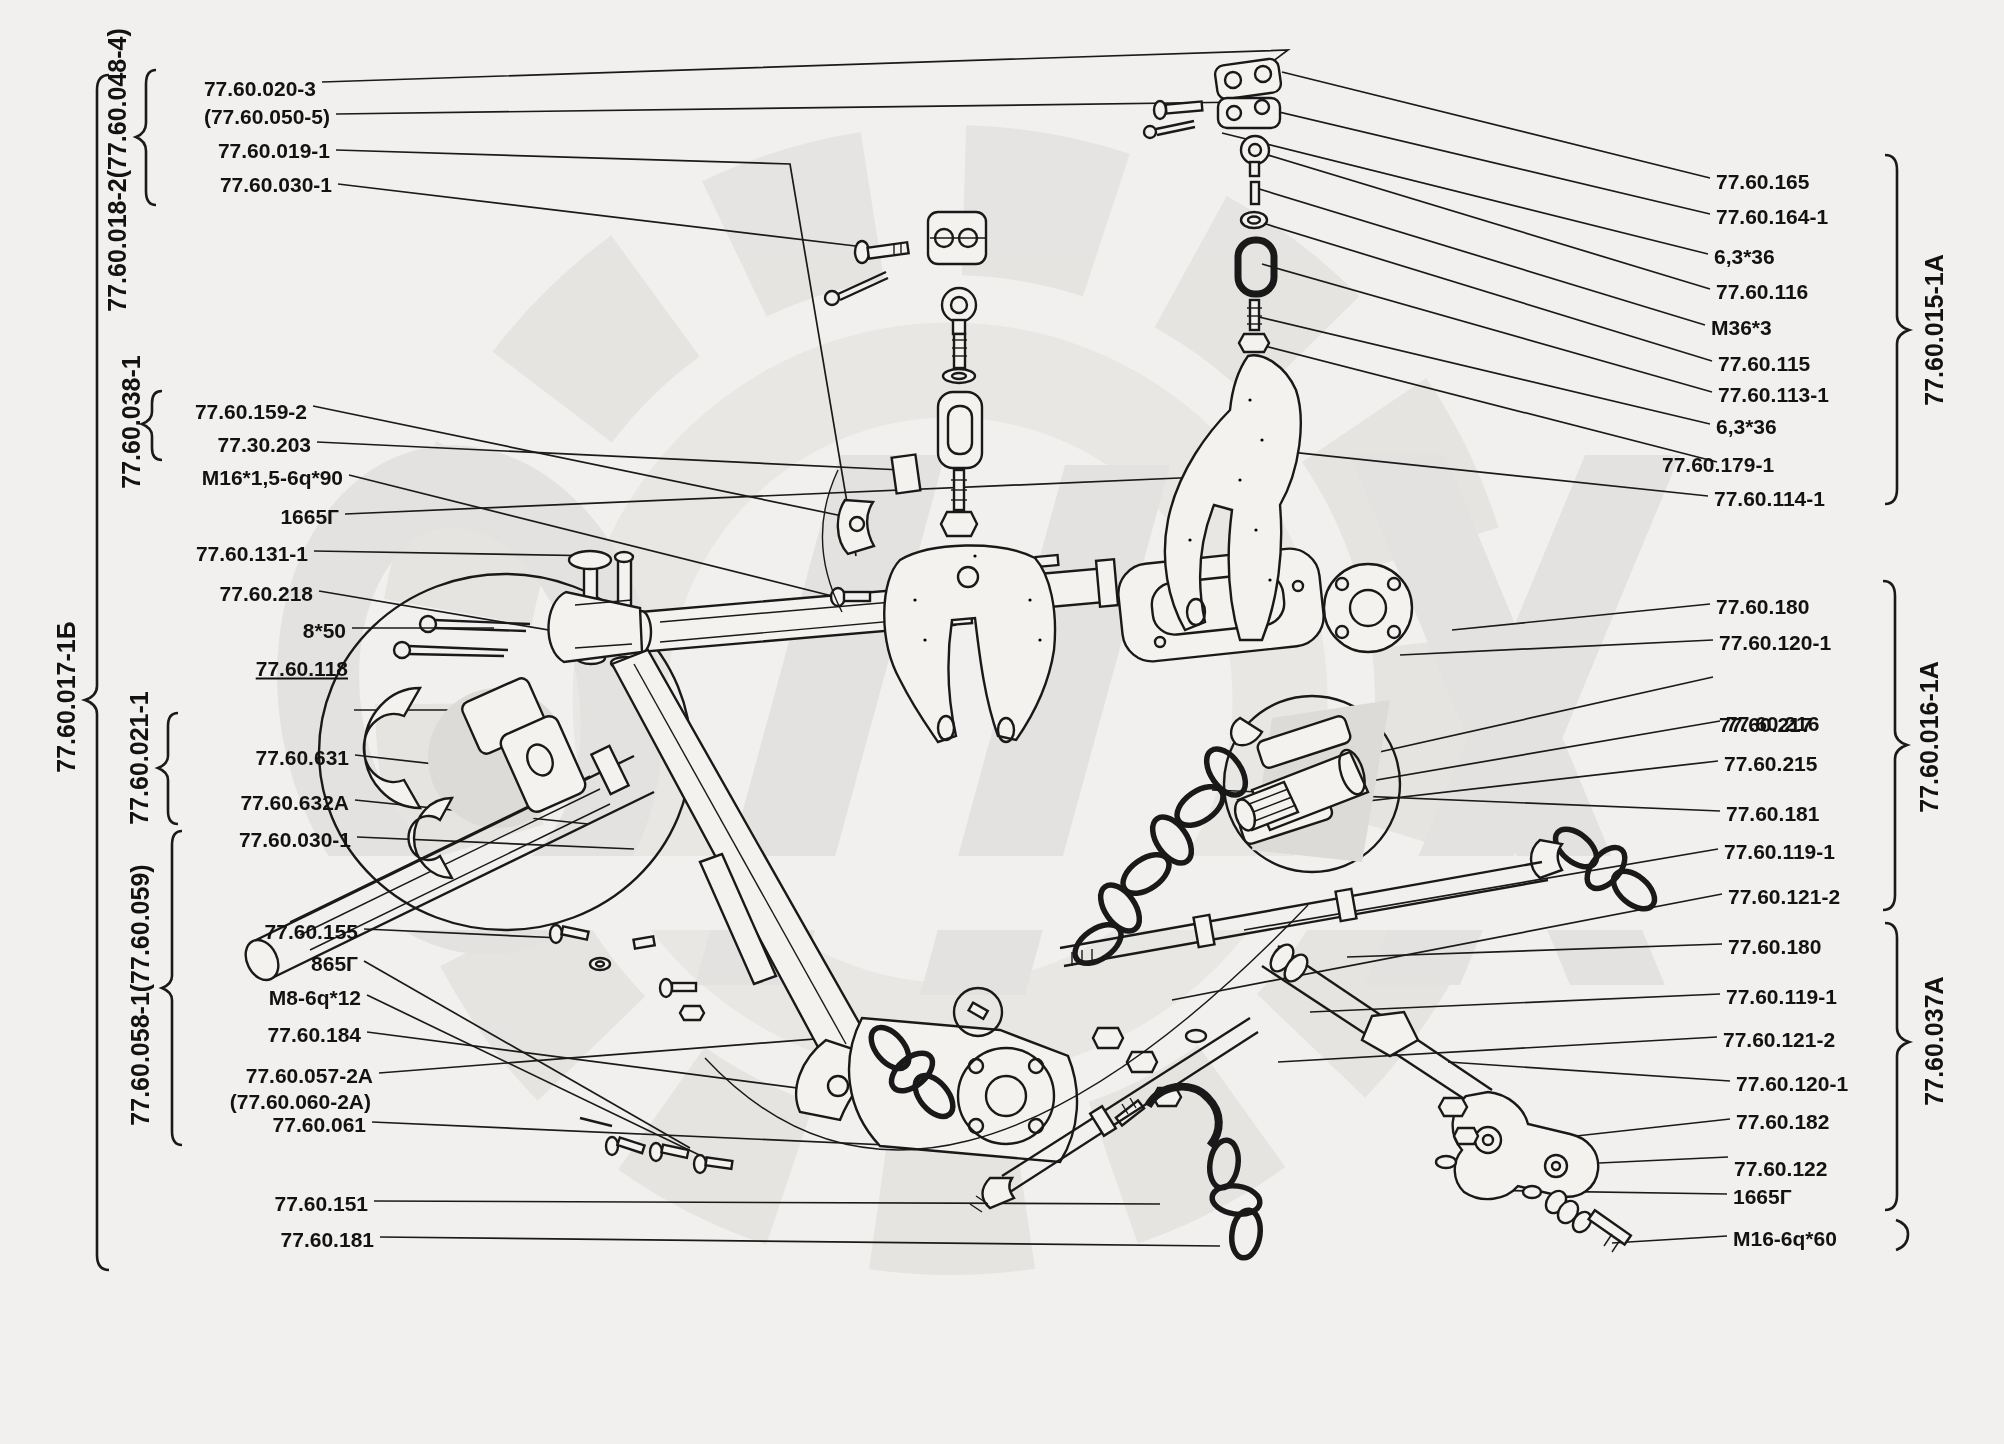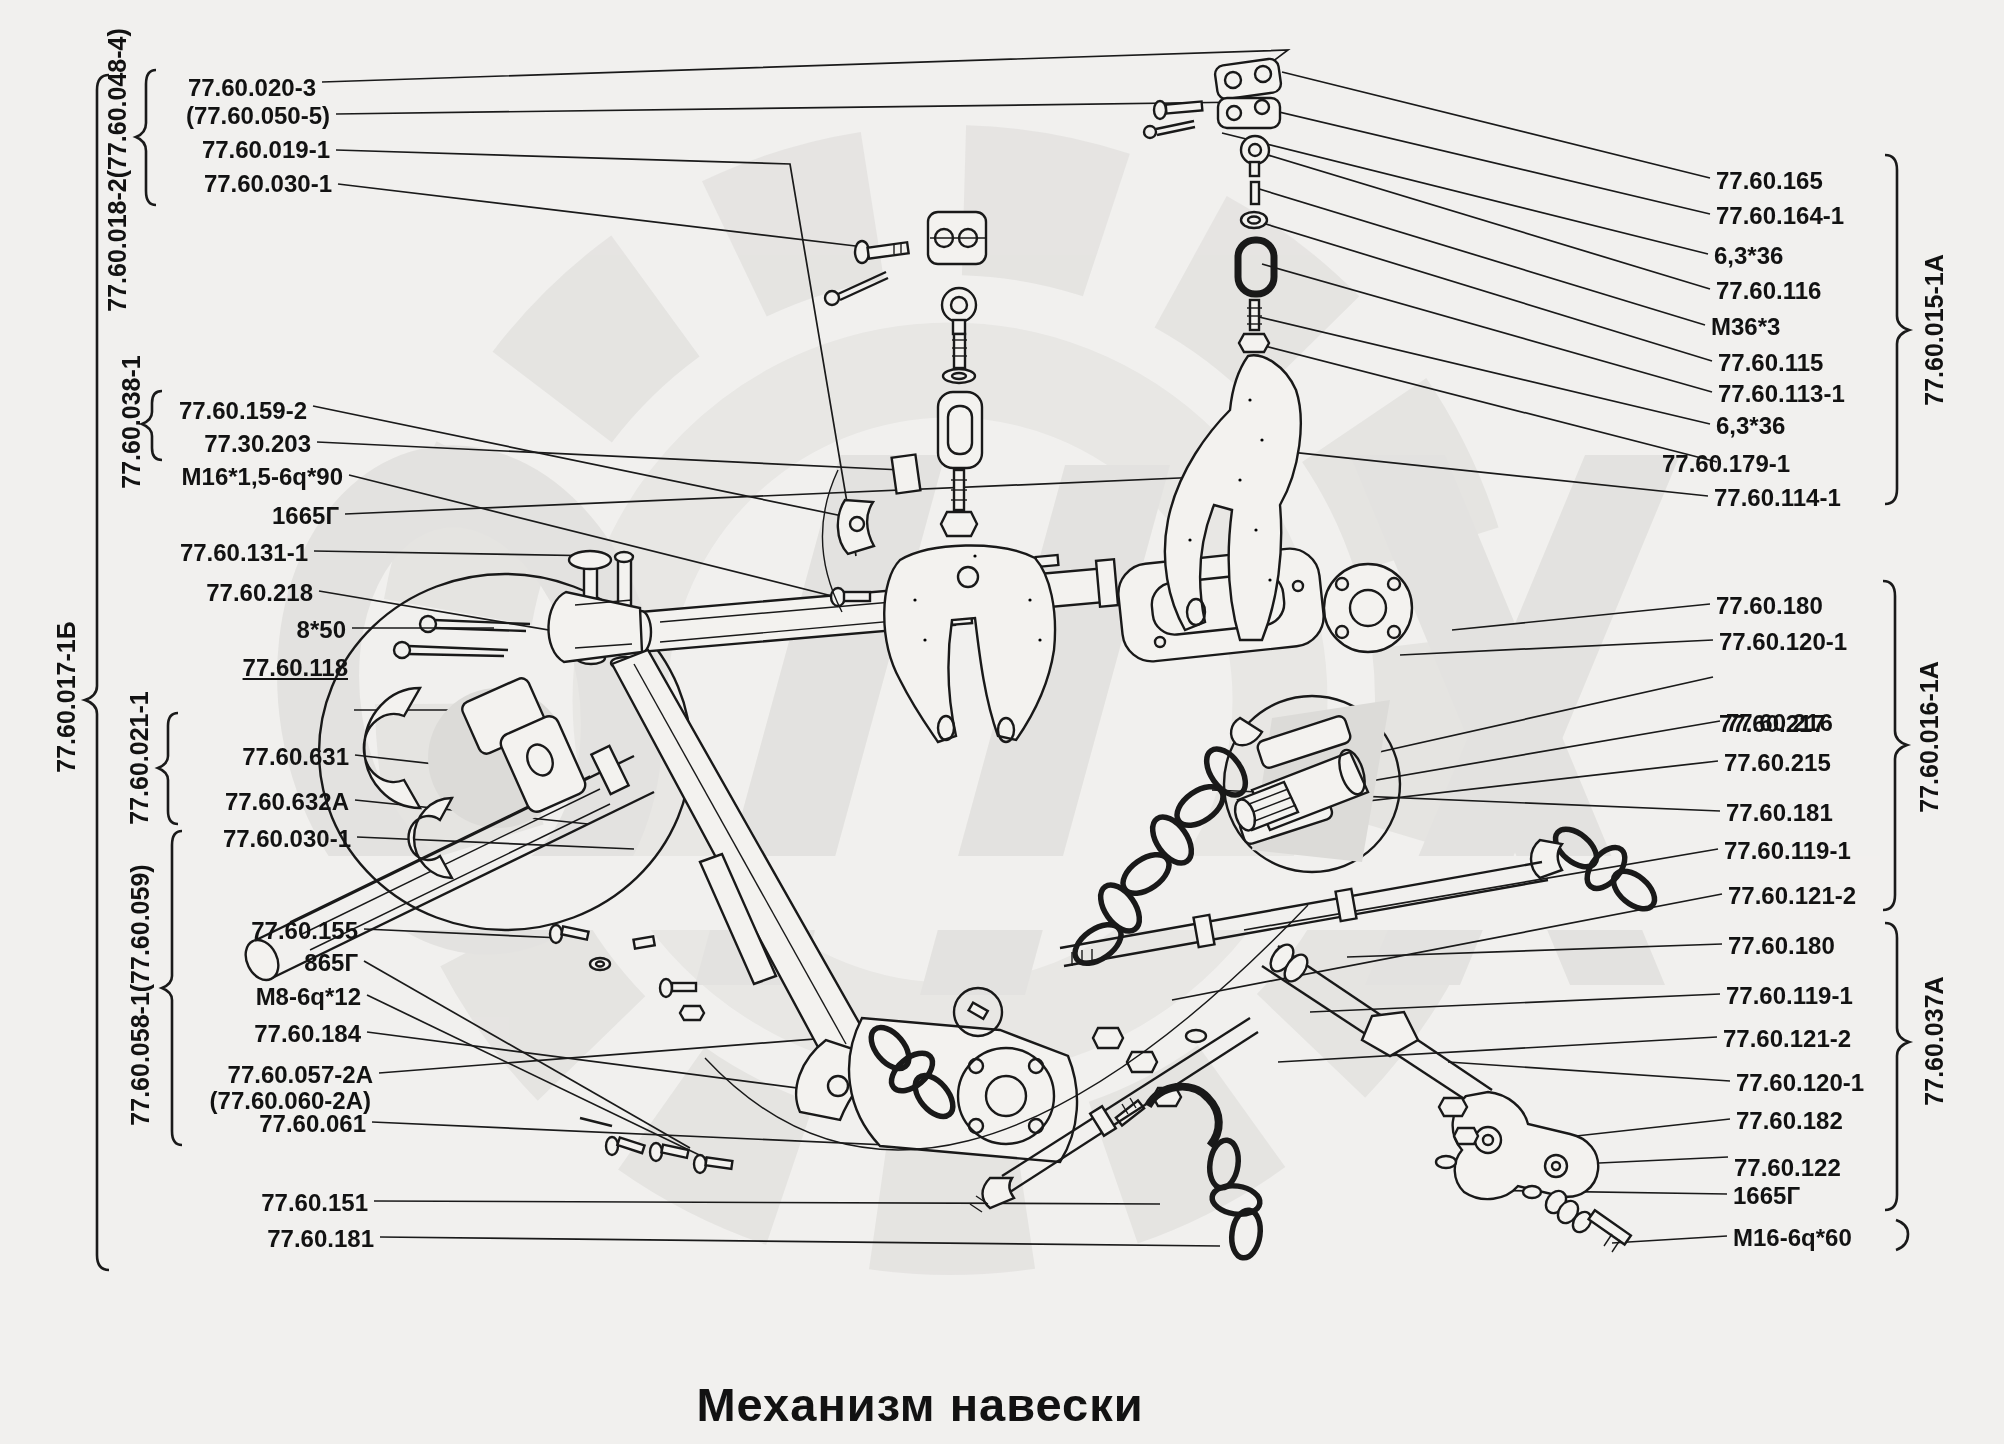--- a/index.html
+++ b/index.html
@@ -6,21 +6,21 @@
   body{
     width:2004px;height:1444px;position:relative;overflow:hidden;
     background:#f1f0ee;
     font-family:"Liberation Sans", sans-serif;
     color:#121212;
   }
   #stage{position:absolute;inset:0;}
   svg{position:absolute;left:0;top:0;}
   .lbl{
     position:absolute;
-    font-weight:bold;font-size:24px;line-height:1;
+    font-weight:bold;font-size:21px;line-height:1;
     white-space:nowrap;letter-spacing:0px;
     transform:translateY(-50%);
   }
   .lbl.r{text-align:right;}
   .vlbl{
     position:absolute;
     font-weight:bold;font-size:25px;line-height:1;white-space:nowrap;
     transform:translate(-50%,-50%) rotate(-90deg);
   }
   #title{
@@ -438,15 +438,14 @@
 <div class="lbl" style="left:1736px; top:1083px;">77.60.120-1</div>
 <div class="lbl" style="left:1736px; top:1121px;">77.60.182</div>
 <div class="lbl" style="left:1734px; top:1159px;margin-top:9px;">77.60.122</div>
 <div class="lbl" style="left:1733px; top:1196px;">1665Г</div>
 <div class="lbl" style="left:1733px; top:1238px;">М16-6q*60</div>
 
 <div class="vlbl" style="left:1934px; top:330px;">77.60.015-1А</div>
 <div class="vlbl" style="left:1929px; top:737px;">77.60.016-1А</div>
 <div class="vlbl" style="left:1934px; top:1041px;">77.60.037А</div>
 
-<div id="title">Механизм навески</div>
 
 </div>
 
 </body></html>

